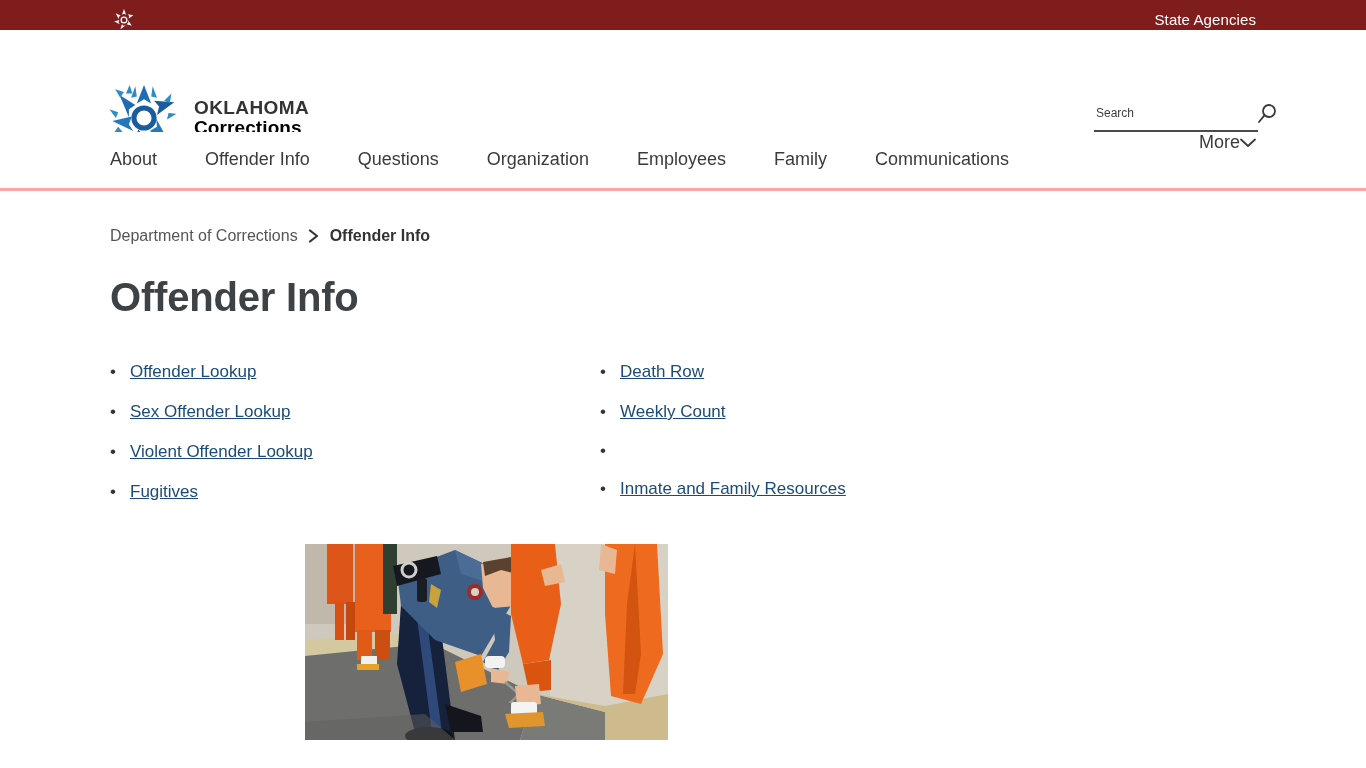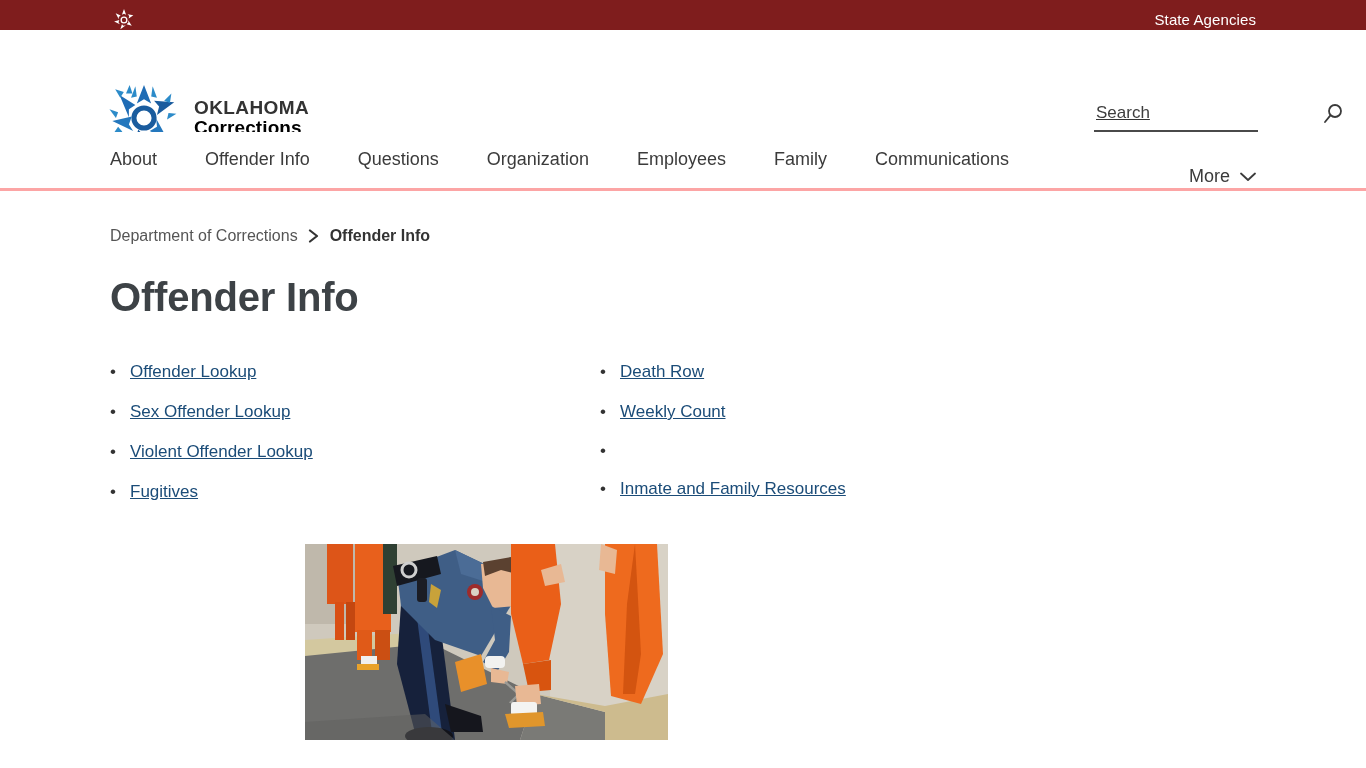--- a/index.html
+++ b/index.html
@@ -81,26 +81,25 @@
     width: 164px;
     border-bottom: 2px solid #4a4a4a;
     display: flex;
     align-items: center;
     padding-bottom: 4px;
   }
   .search-input {
     border: none;
     outline: none;
     font-family: "Liberation Sans", sans-serif;
-    font-size: 17px;
+    font-size: 12px;
     color: #333333;
     background: transparent;
     flex: 1;
     padding: 0 2px 2px 2px;
-    text-decoration: underline;
   }
   .search-input::placeholder { color: #3d3d3d; opacity: 1; }
   .search-btn {
     background: none;
     border: none;
     cursor: pointer;
     padding: 0 2px;
     line-height: 0;
   }
 
@@ -126,22 +125,22 @@
     margin-right: 48px;
     cursor: pointer;
     white-space: nowrap;
   }
   .nav-more {
     position: absolute;
     right: 110px;
     top: 0;
     height: 55px;
     display: flex;
-    align-items: flex-end;
-    gap: 10px;
+    align-items: flex-start;
+    gap: 0;
     font-size: 18px;
     color: #3b3b3b;
     cursor: pointer;
   }
 
   
   .content {
     padding: 0 110px;
   }
   .breadcrumb {

